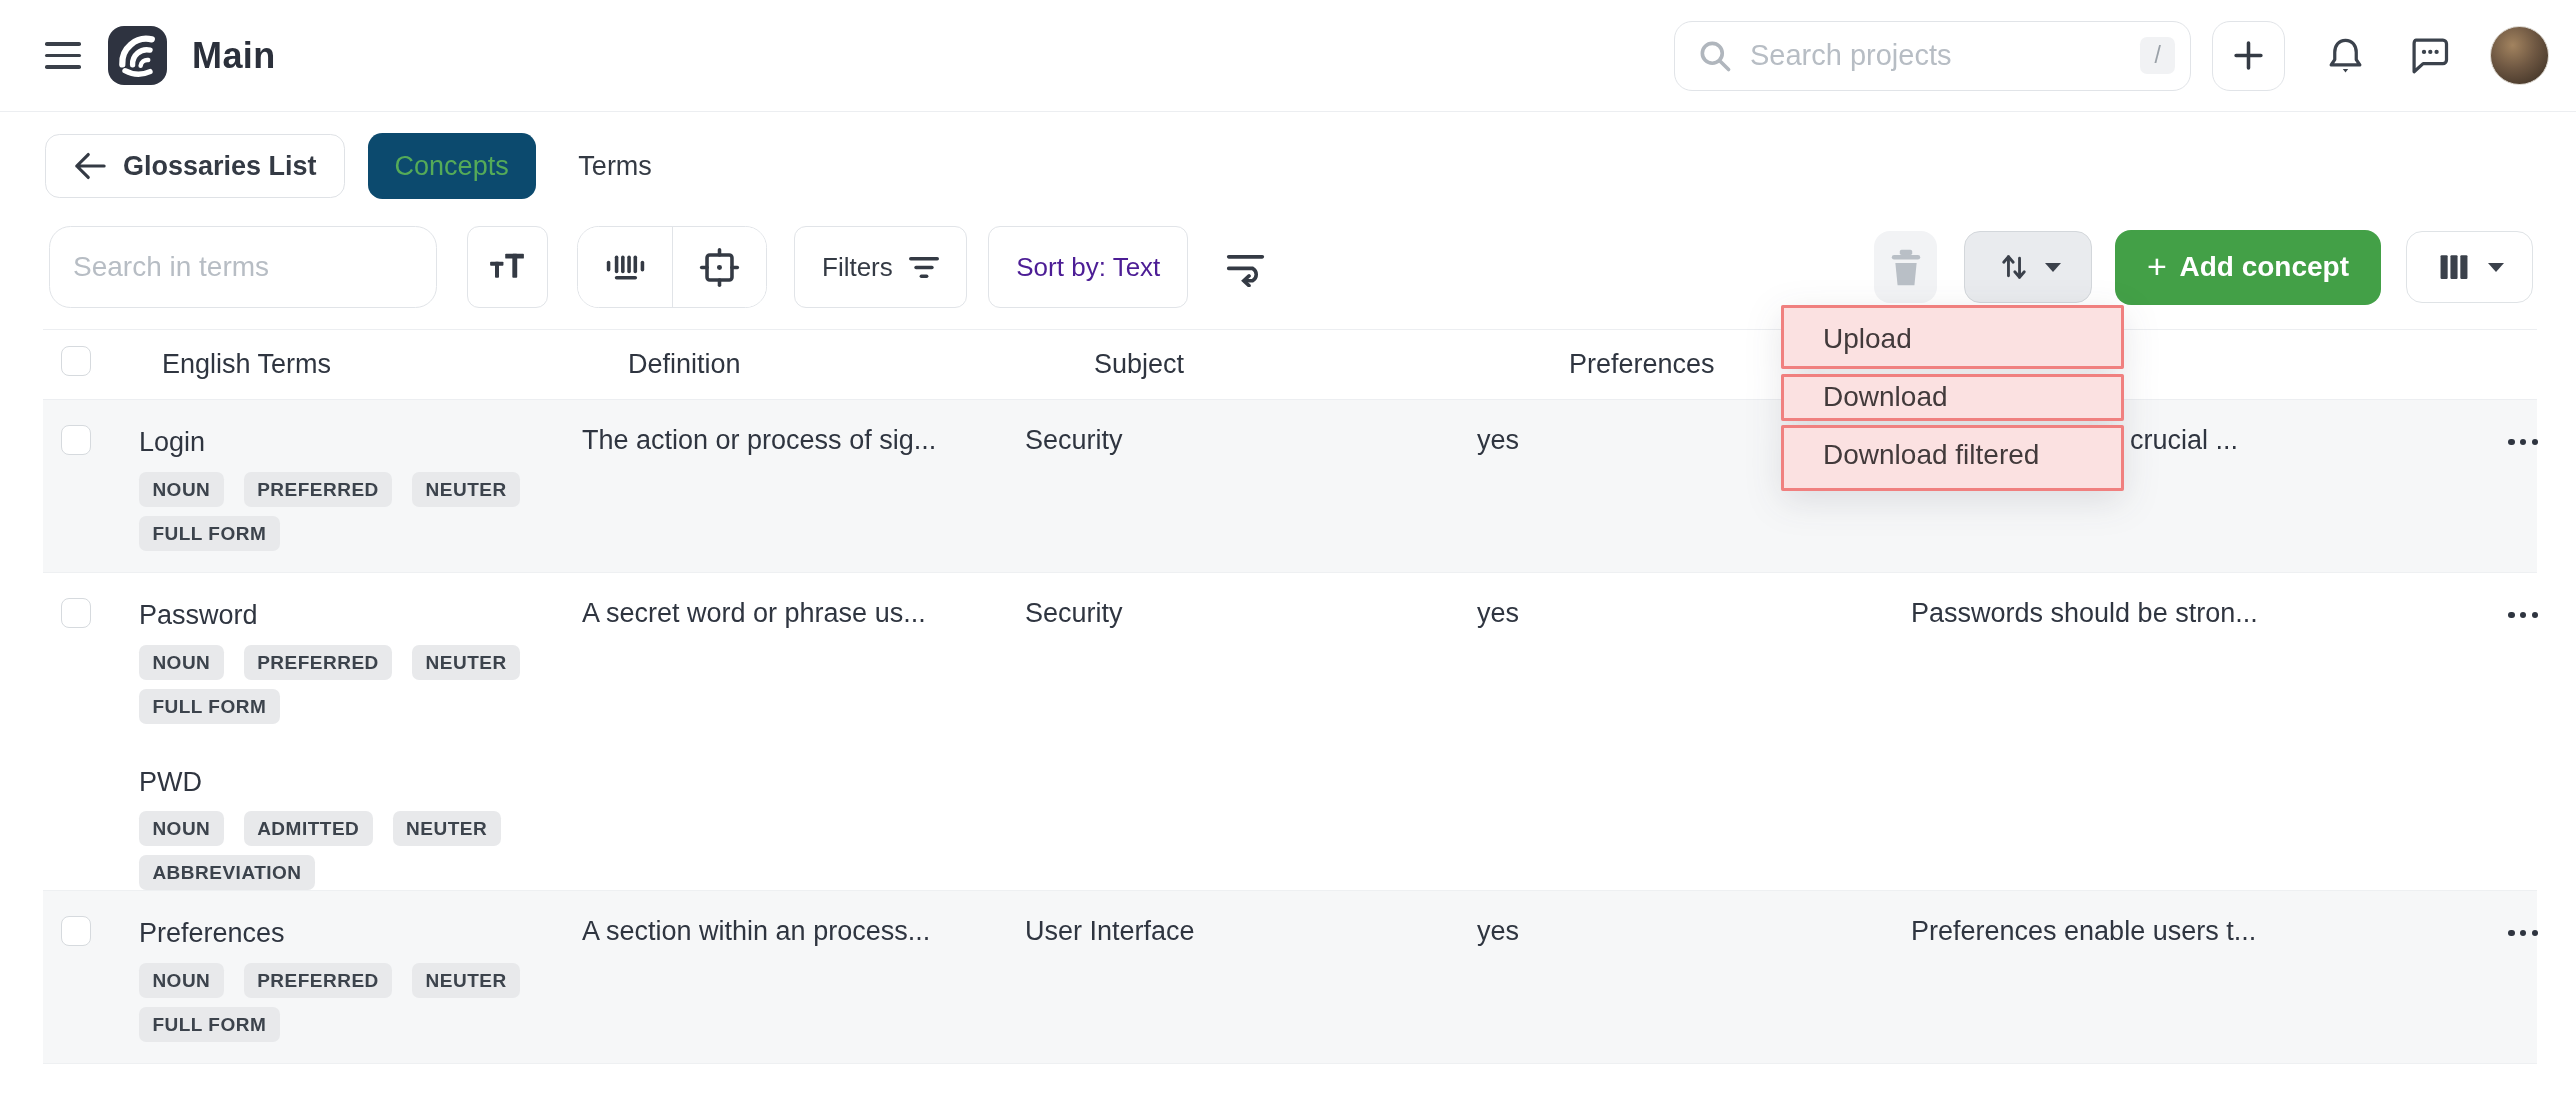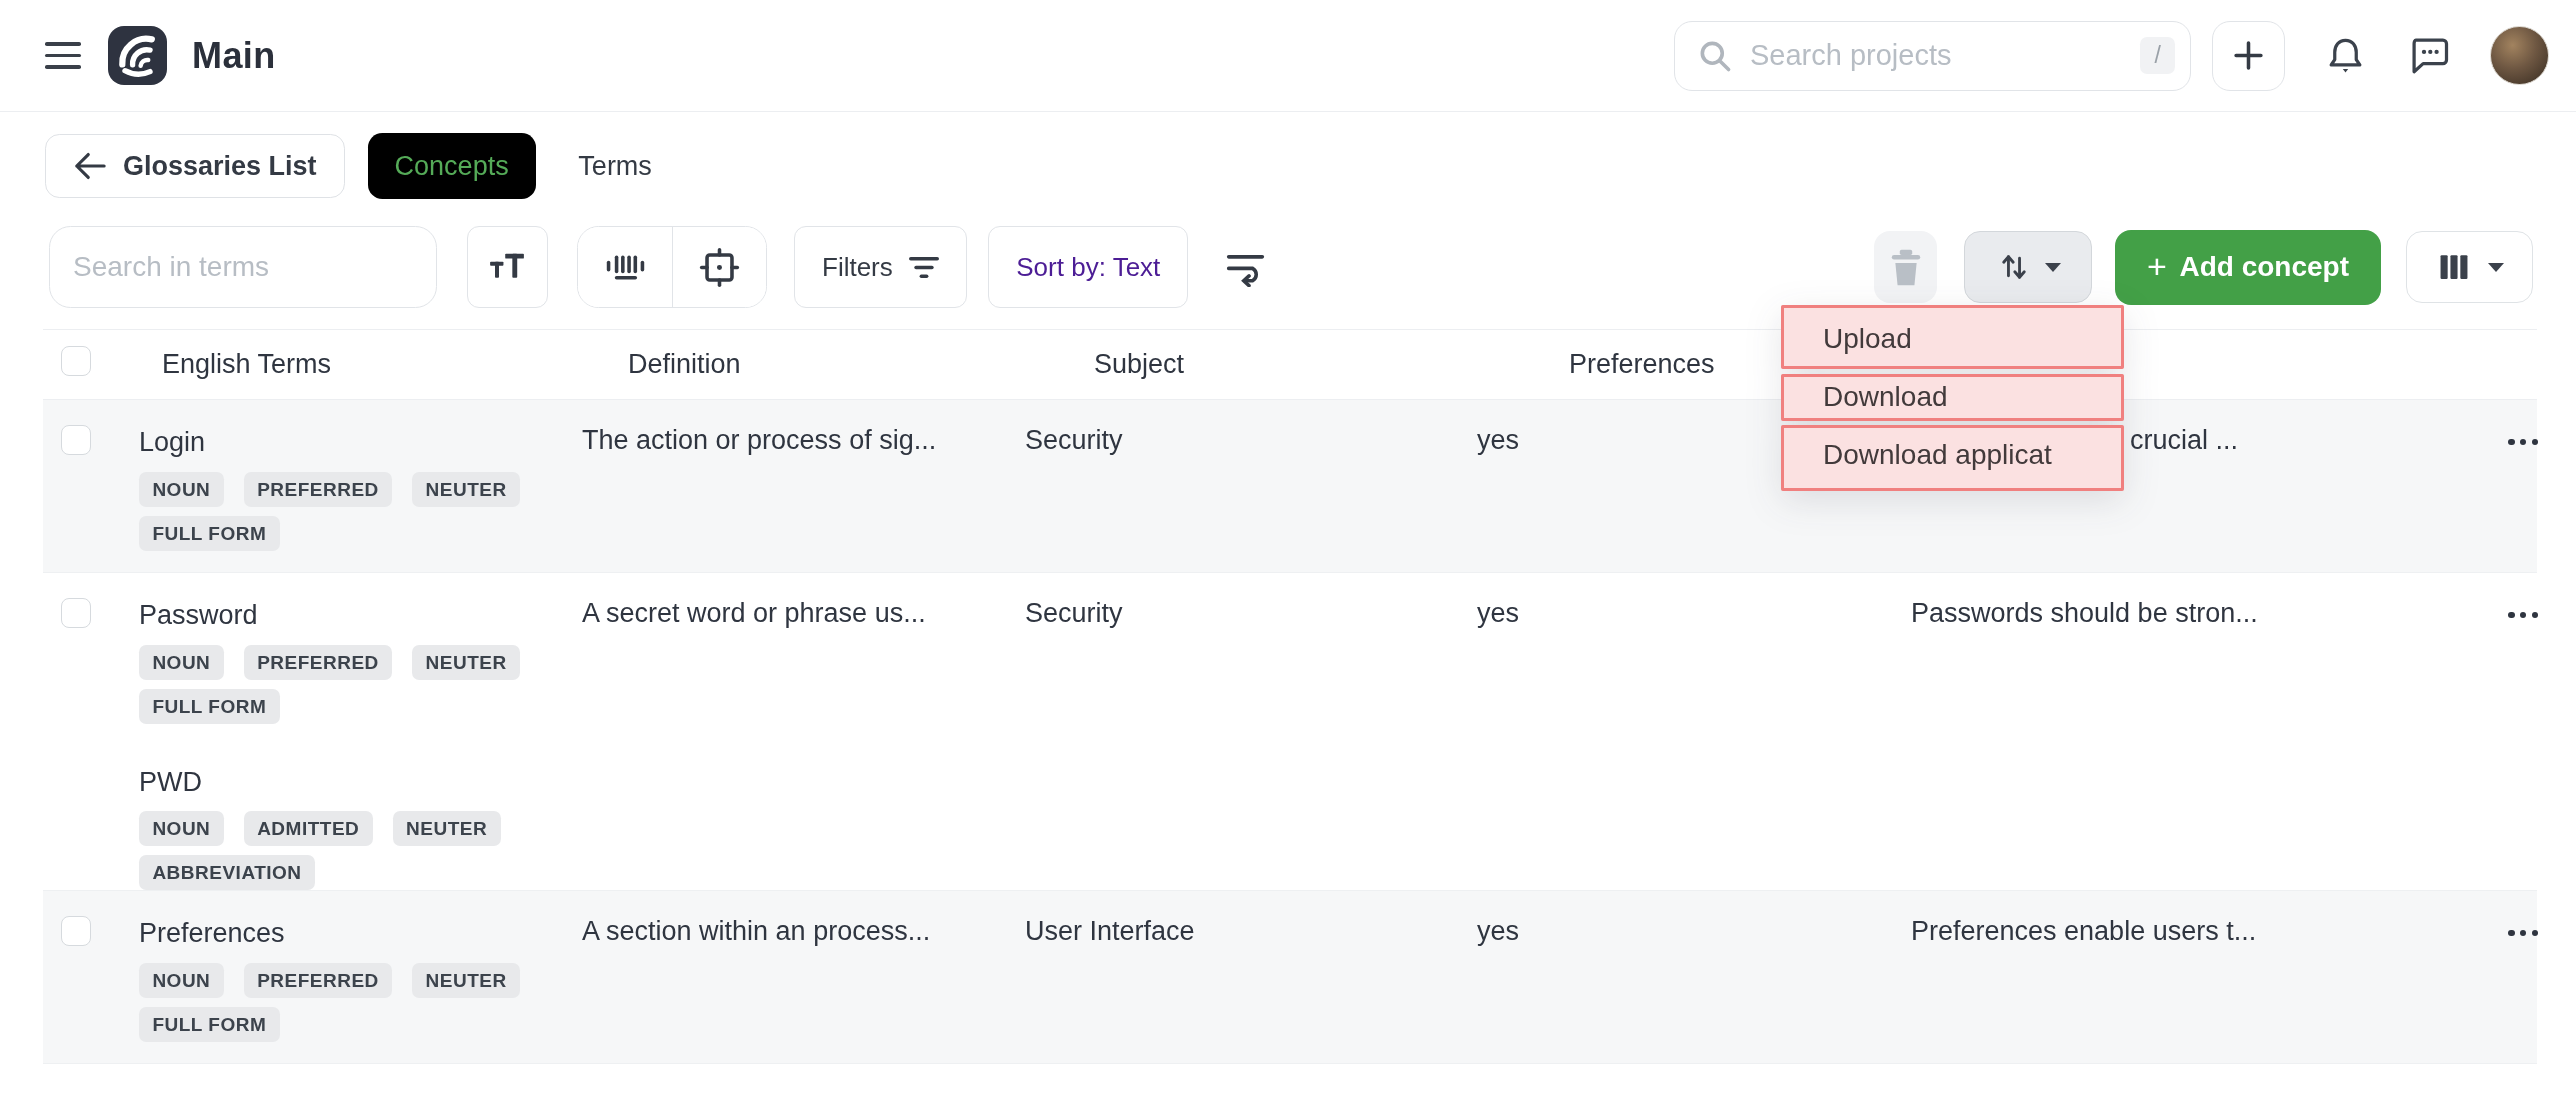--- a/index.html
+++ b/index.html
@@ -19,21 +19,21 @@
   .kbd { background:#f1f2f4; color:#9aa1a8; border-radius:7.2px; font-size:23px; padding:7.2px 14.3px; line-height:1; }
 
   .plus-btn { width:73px; height:70px; margin-left:21.5px; border:1.8px solid #e1e4e8; border-radius:18px; background:#fff; display:flex; align-items:center; justify-content:center; cursor:pointer; }
   .icon-btn { background:none; border:none; margin-left:39px; cursor:pointer; display:flex; align-items:center; }
   .avatar { width:59px; height:59px; border-radius:50%; margin-left:39px; background:radial-gradient(circle at 38% 32%, #a2835f 0%, #6e5742 45%, #352a20 100%); border:0.9px solid #d9d4cc; cursor:pointer; }
 
   
   .subnav { position:absolute; left:45px; top:134px; height:64px; display:flex; align-items:center; gap:23px; }
   .back-btn { height:64px; padding:0 27px; border:1.8px solid #dfe2e6; border-radius:14.3px; background:#fff; display:flex; align-items:center; gap:16px; font-size:27px; font-weight:700; color:#343a44; cursor:pointer; font-family:inherit; }
   .tab { height:66px; padding:0 27px; border-radius:14.3px; display:flex; align-items:center; font-size:27px; cursor:pointer; }
-  .tab.active { background:#000000; color:#55ab58; }
+  .tab.active { background:#0c4a6e; color:#55ab58; }
   .tab.plain { color:#343a44; padding:0 19.7px; }
 
   
   .toolbar { position:absolute; left:49px; top:226px; right:43px; height:82px; display:flex; align-items:center; }
   .term-search { width:388px; height:82px; border:1.8px solid #e1e4e8; border-radius:21.5px; display:flex; align-items:center; padding:0 23px; }
   .term-search input { border:0; outline:none; width:100%; font-size:28px; color:#2f3540; font-family:inherit; background:transparent; }
   .term-search input::placeholder { color:#b7bdc4; }
   .tool-btn { height:82px; border:1.8px solid #e1e4e8; border-radius:12px; background:#fff; display:flex; align-items:center; justify-content:center; cursor:pointer; font-family:inherit; }
   .btn-case { width:81px; margin-left:29.5px; }
   .btn-group { margin-left:29.5px; display:flex; border:1.8px solid #e1e4e8; border-radius:21.5px; height:82px; overflow:hidden; }
@@ -361,17 +361,17 @@
             <i></i>
             <i></i>
           </span>
         </div>
     </div>
   </div>
 
   <div class="export-menu">
     <div class="menu-item m0">Upload</div>
     <div class="menu-item m1">Download</div>
-    <div class="menu-item m2">Download applicat</div>
+    <div class="menu-item m2">Download filtered</div>
   </div>
 
 </div>
 
 
 </body></html>

